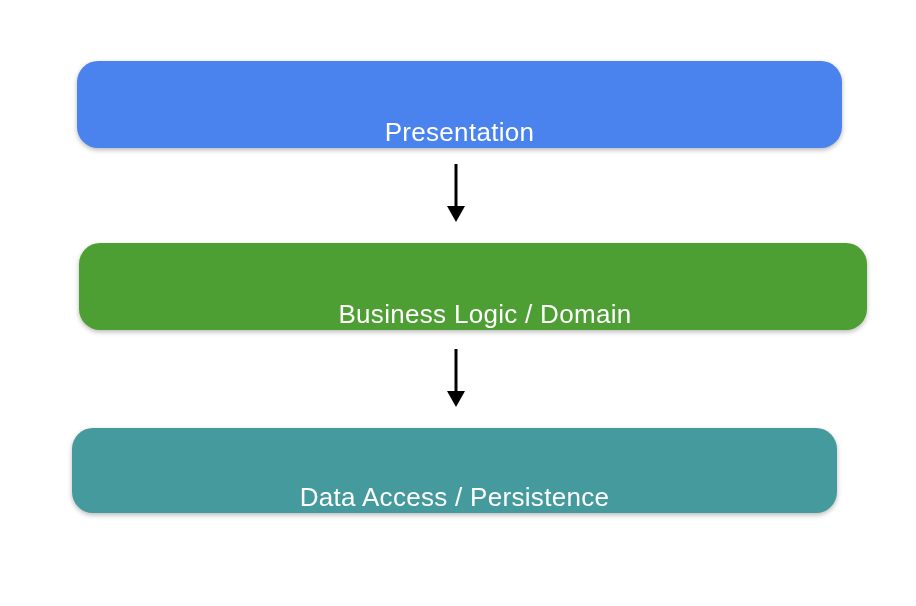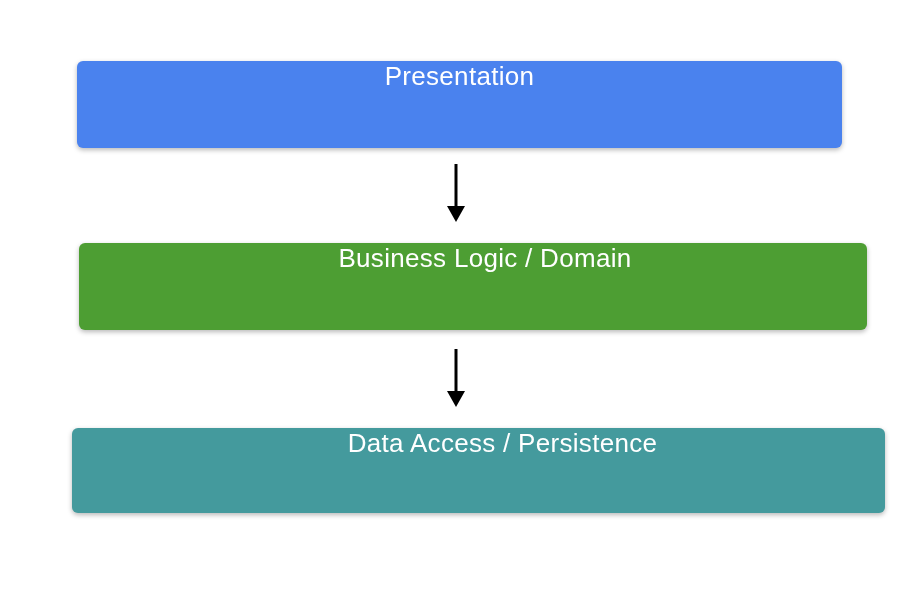--- a/index.html
+++ b/index.html
@@ -10,24 +10,24 @@
   }
   .canvas {
     position: relative;
     width: 916px;
     height: 606px;
     background: #ffffff;
     overflow: hidden;
   }
   .layer-box {
     position: absolute;
-    border-radius: 6px;
+    border-radius: 21px;
     box-shadow: 0 2px 5px rgba(0,0,0,0.28);
     display: flex;
-    align-items: flex-start;
+    align-items: flex-end;
     justify-content: center;
     color: #ffffff;
     font-size: 26px;
     font-weight: 400;
     letter-spacing: 0.3px;
     text-align: center;
   }
   .box-presentation {
     left: 77px;
     top: 61px;
@@ -39,21 +39,20 @@
     top: 243px;
     width: 764px;
     height: 87px;
     padding-left: 24px;
   }
   .box-data {
     left: 72px;
     top: 428px;
     width: 765px;
     height: 85px;
-    padding-left: 48px;
   }
   .arrow {
     position: absolute;
     width: 20px;
     height: 58px;
   }
   .arrow-1 {
     left: 446px;
     top: 164px;
   }

